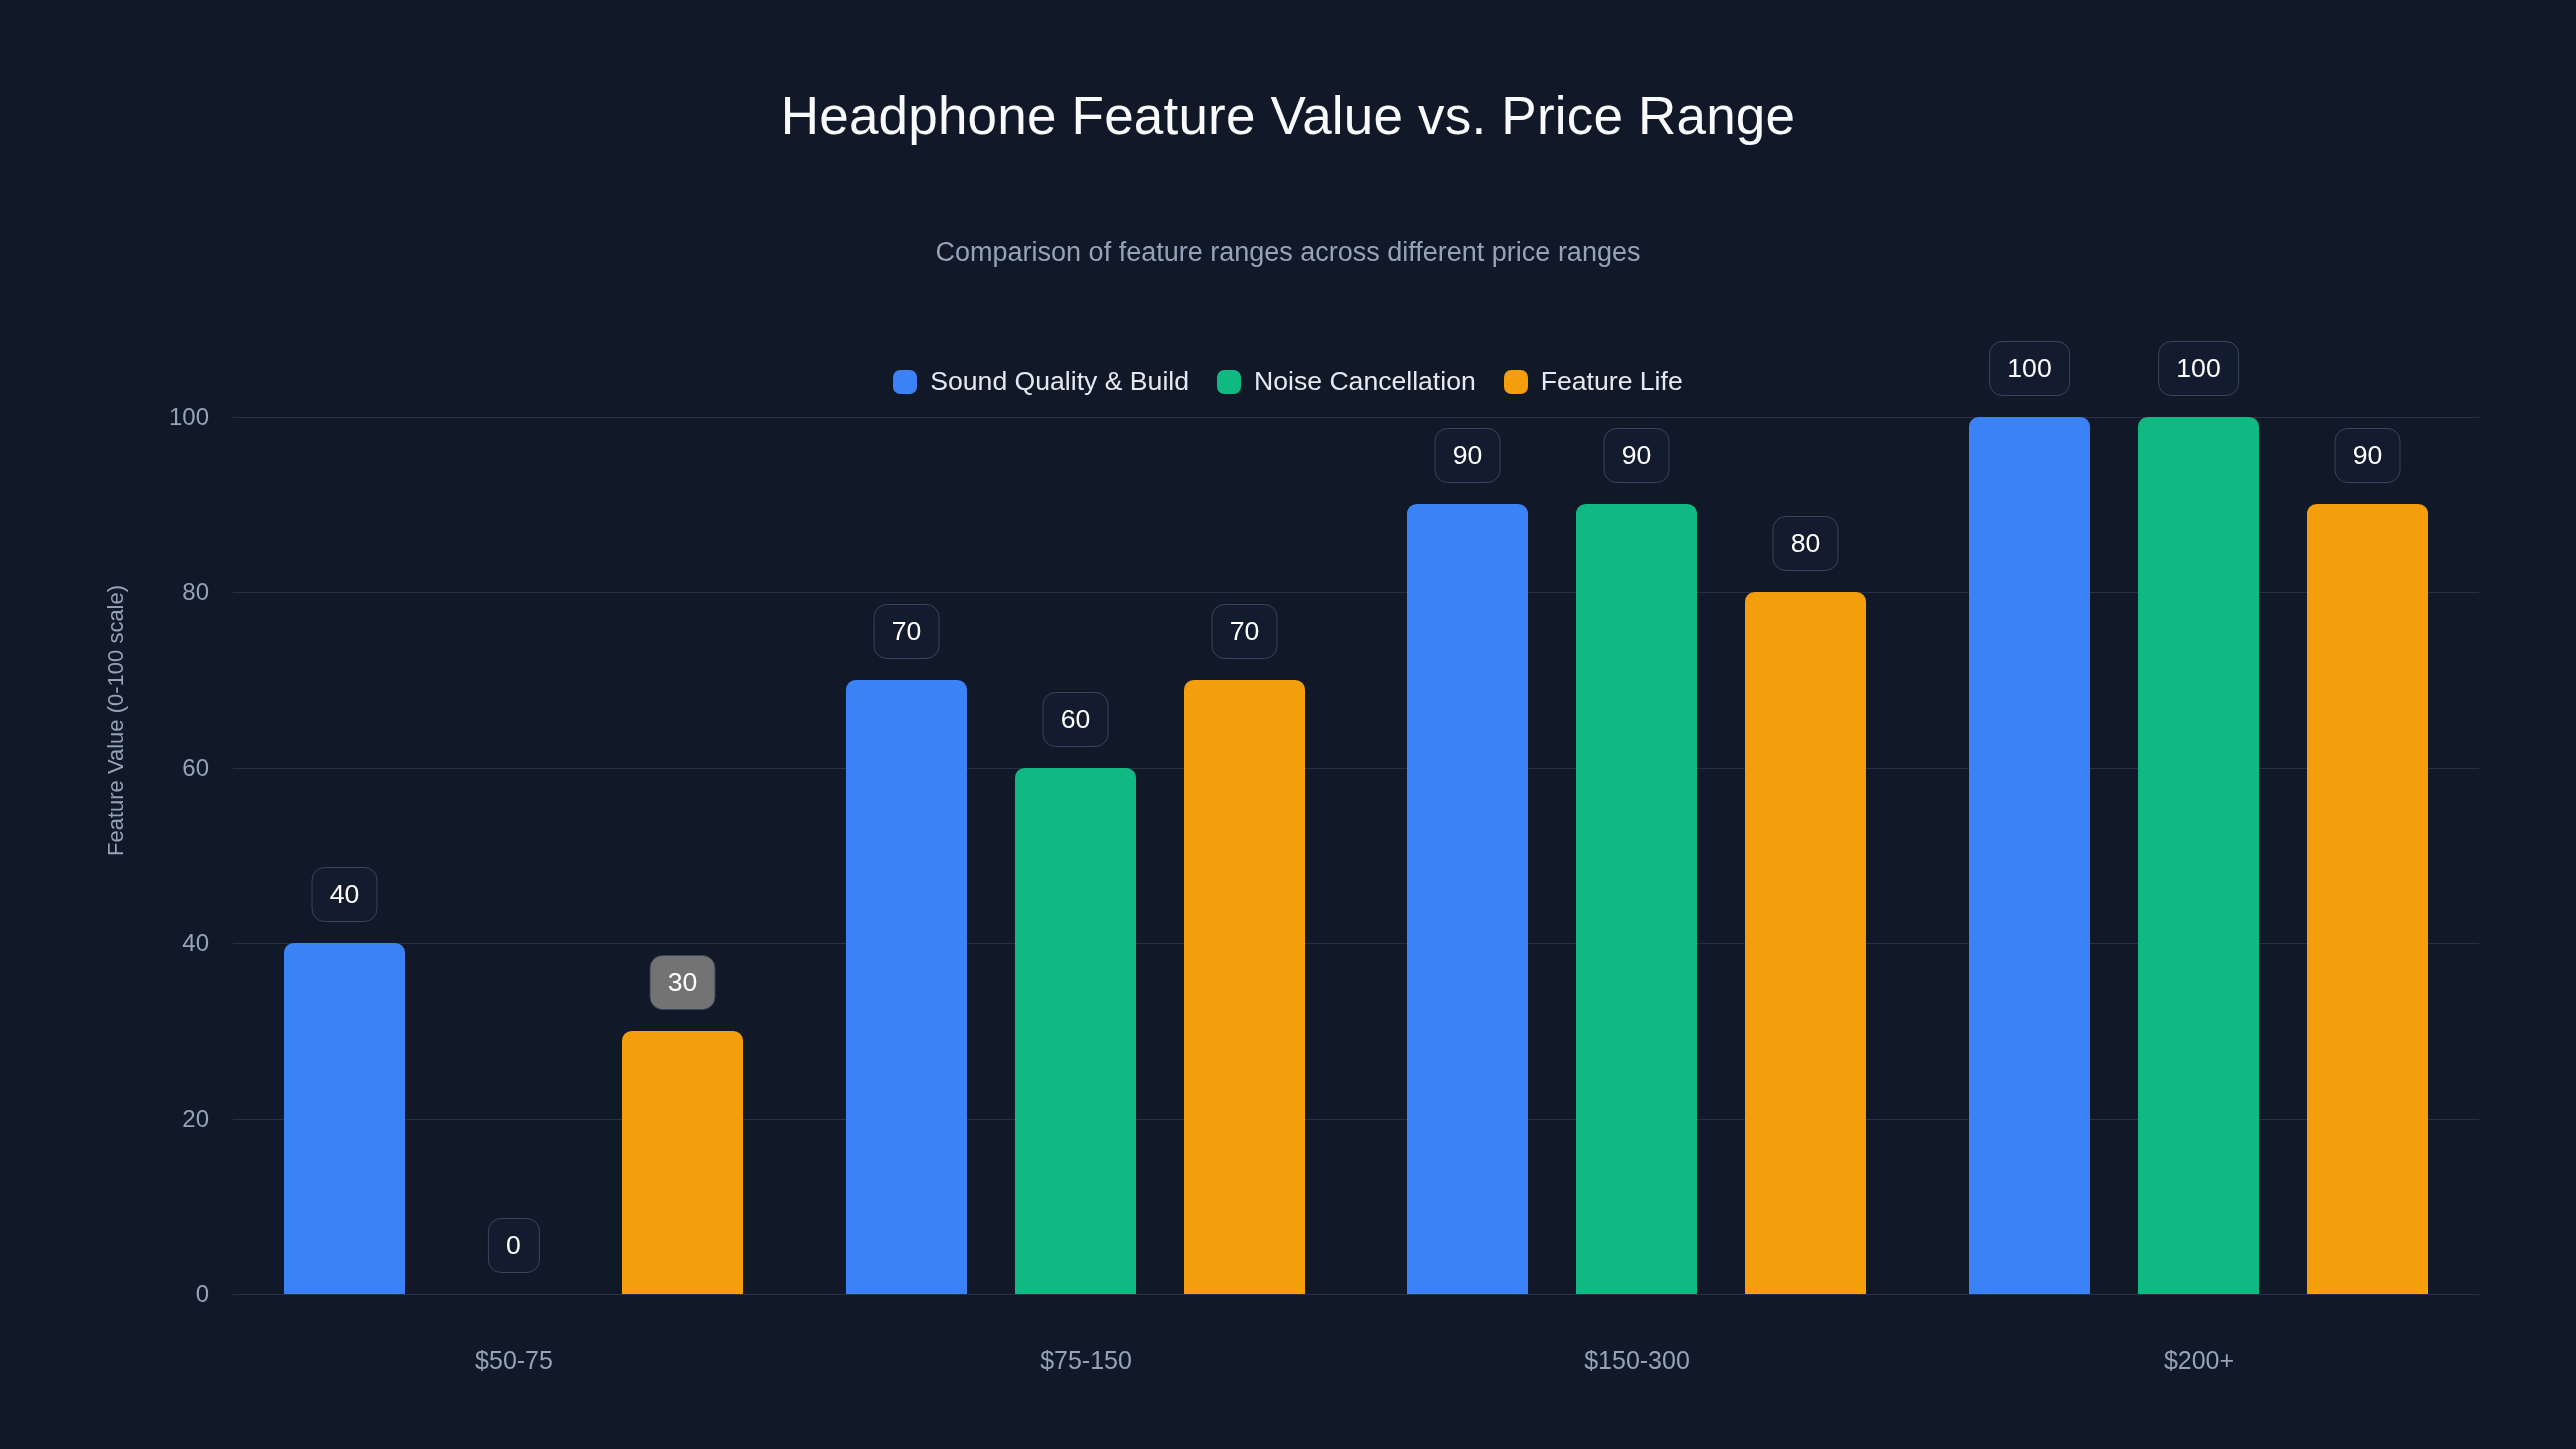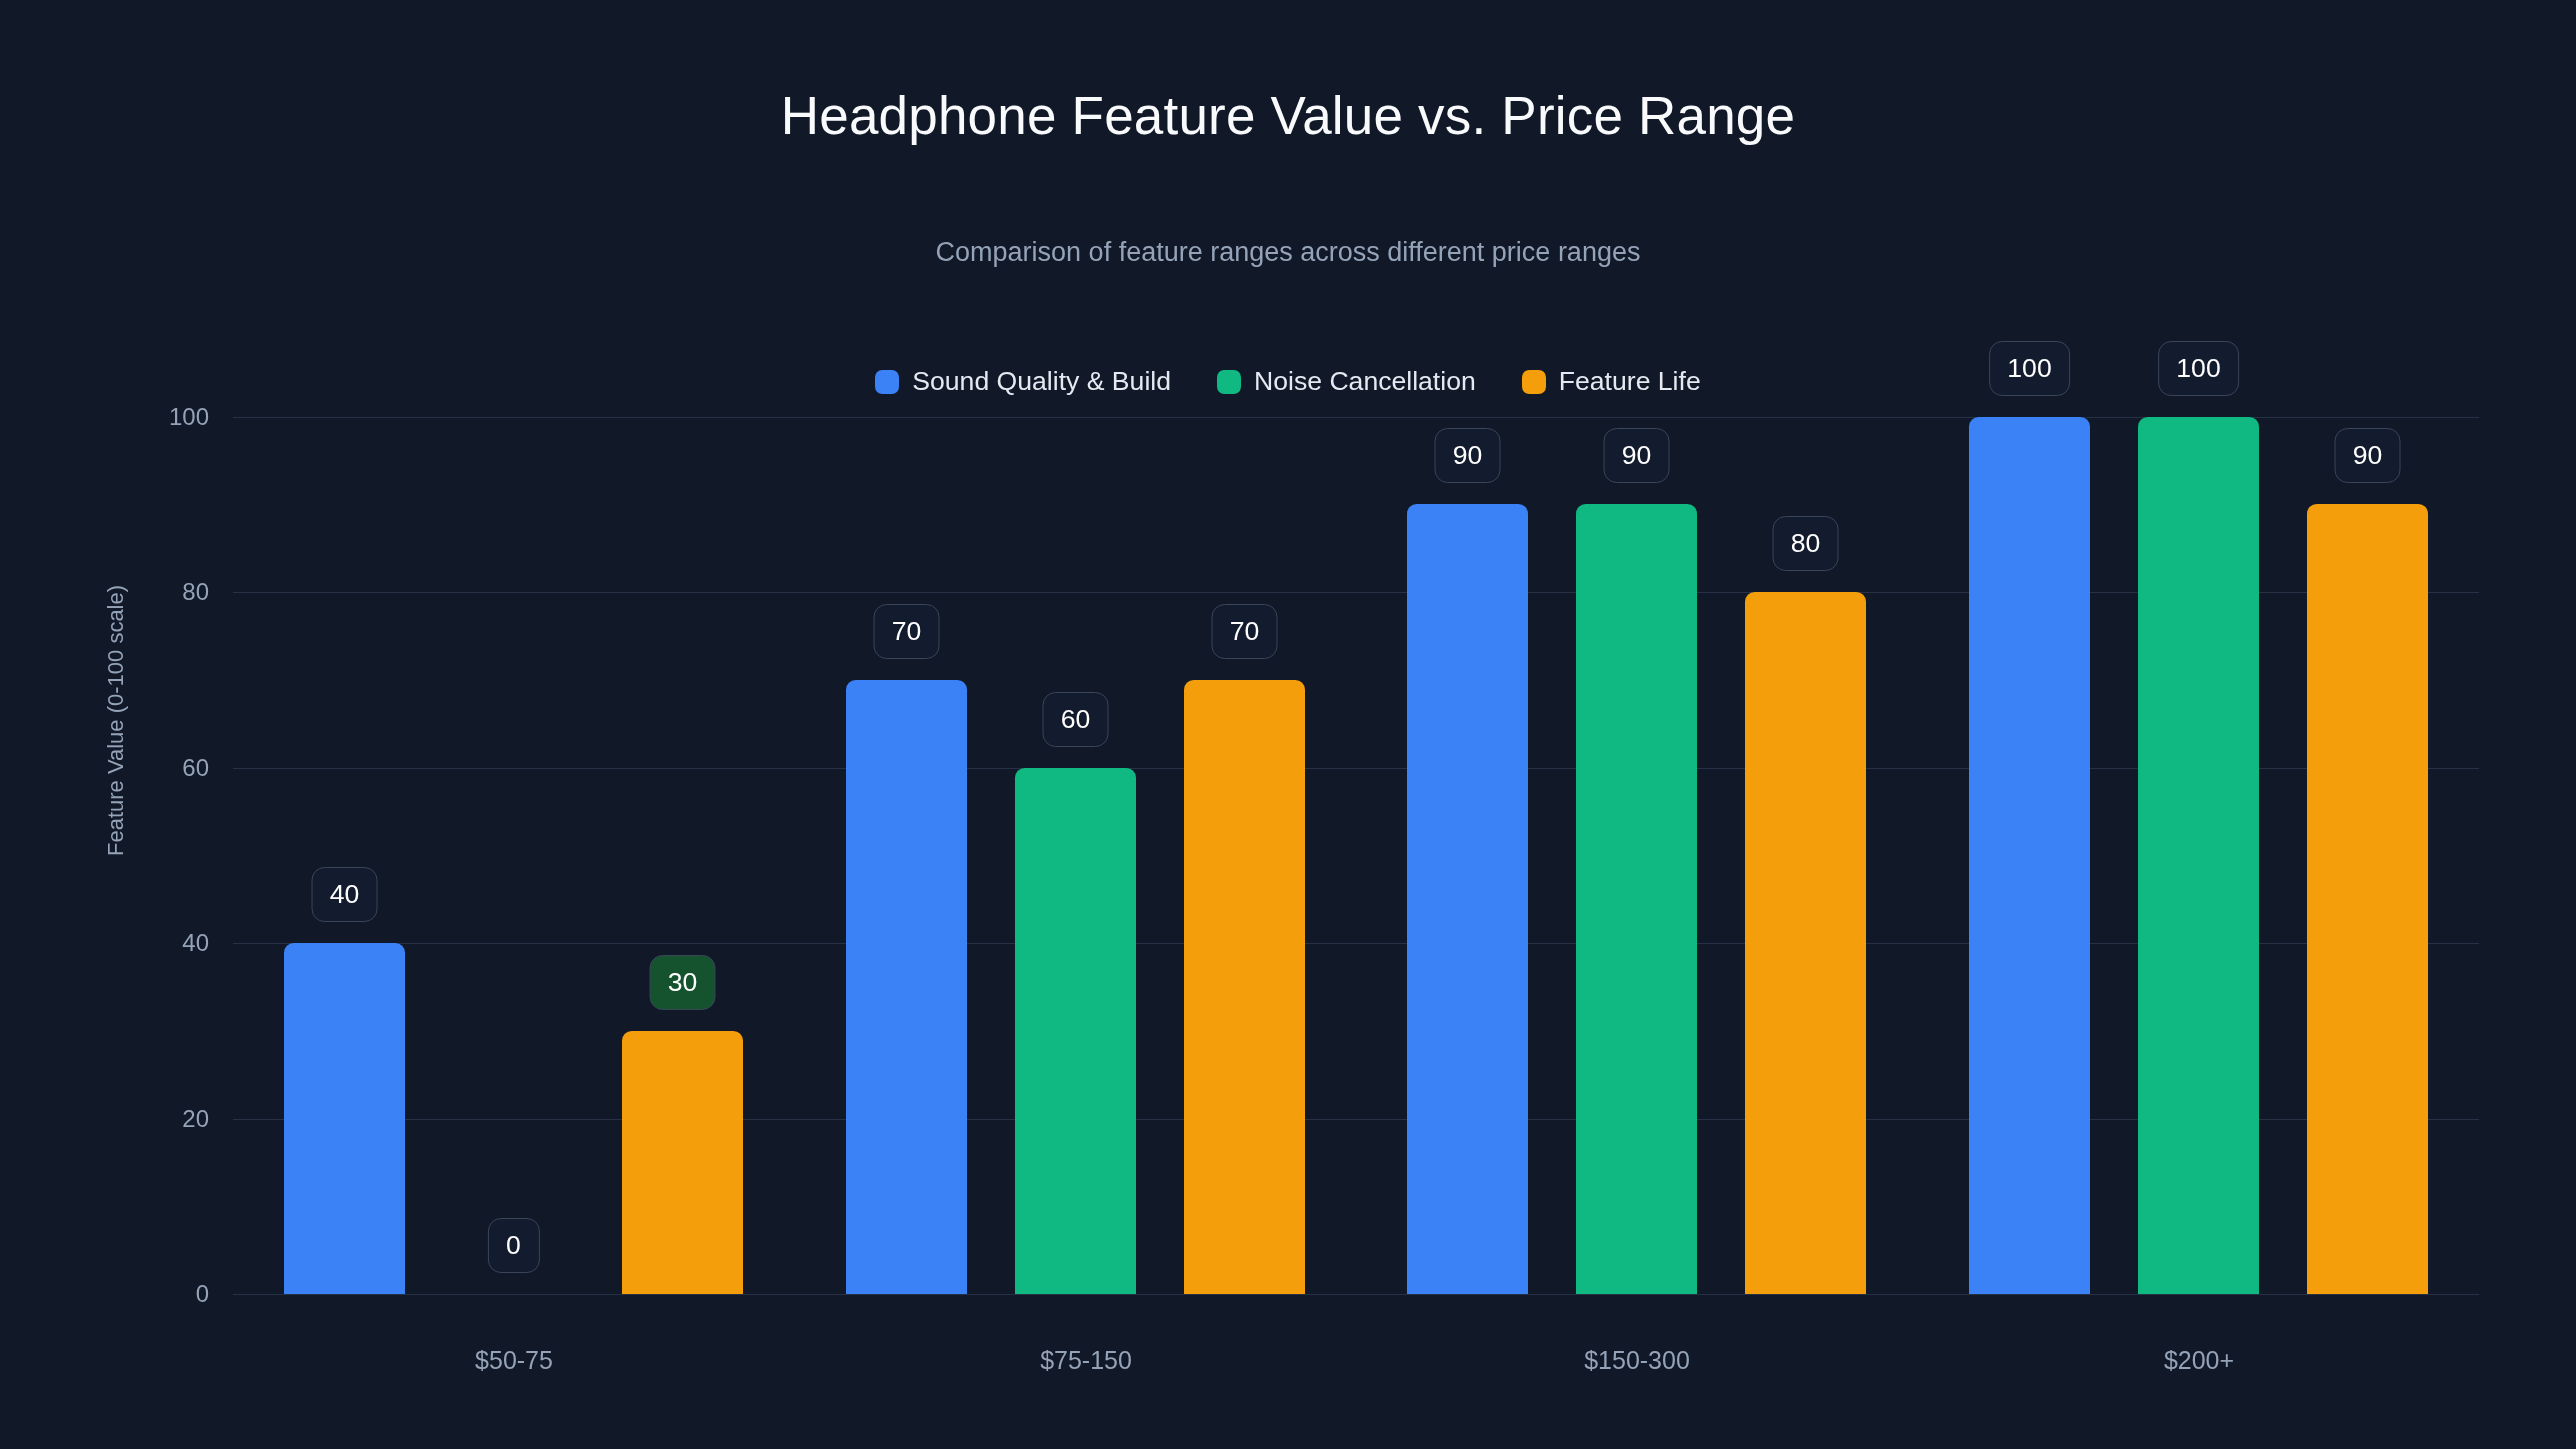--- a/index.html
+++ b/index.html
@@ -36,21 +36,21 @@
     white-space:nowrap;
   }
 
   
   .legend {
     position:absolute;
     top:366px; left:0; width:2576px;
     display:flex;
     justify-content:center;
     align-items:center;
-    gap:46px;
+    gap:28px;
   }
   .legend-item {
     display:flex;
     align-items:center;
     gap:13px;
   }
   .legend-swatch {
     width:24px; height:24px;
     border-radius:7.2px;
     flex:0 0 auto;
@@ -172,21 +172,21 @@
       <div class="ytick-wrap" style="top: 0px;">100</div>
       <div class="bar-slot" style="left: 51px; height: 877px;">
         <div class="bar" style="height: 351px; background: rgb(59, 130, 246);"></div>
         <div class="bar-label" style="bottom: 372px; background: rgb(19, 28, 46); border-color: rgb(57, 69, 89); color: rgb(255, 255, 255);">40</div>
       </div>
       <div class="bar-slot" style="left: 220px; height: 877px;">
         <div class="bar-label" style="bottom: 21px; background: rgb(19, 28, 46); border-color: rgb(57, 69, 89); color: rgb(255, 255, 255);">0</div>
       </div>
       <div class="bar-slot" style="left: 389px; height: 877px;">
         <div class="bar" style="height: 263px; background: rgb(245, 158, 11);"></div>
-        <div class="bar-label" style="bottom: 284px; background: #14532d; border-color: rgb(57, 69, 89); color: rgb(255, 255, 255);">30</div>
+        <div class="bar-label" style="bottom: 284px; background: #737373; border-color: rgb(57, 69, 89); color: rgb(255, 255, 255);">30</div>
       </div>
       <div class="bar-slot" style="left: 613px; height: 877px;">
         <div class="bar" style="height: 614px; background: rgb(59, 130, 246);"></div>
         <div class="bar-label" style="bottom: 635px; background: rgb(19, 28, 46); border-color: rgb(57, 69, 89); color: rgb(255, 255, 255);">70</div>
       </div>
       <div class="bar-slot" style="left: 782px; height: 877px;">
         <div class="bar" style="height: 526px; background: rgb(16, 185, 129);"></div>
         <div class="bar-label" style="bottom: 547px; background: rgb(19, 28, 46); border-color: rgb(57, 69, 89); color: rgb(255, 255, 255);">60</div>
       </div>
       <div class="bar-slot" style="left: 951px; height: 877px;">

